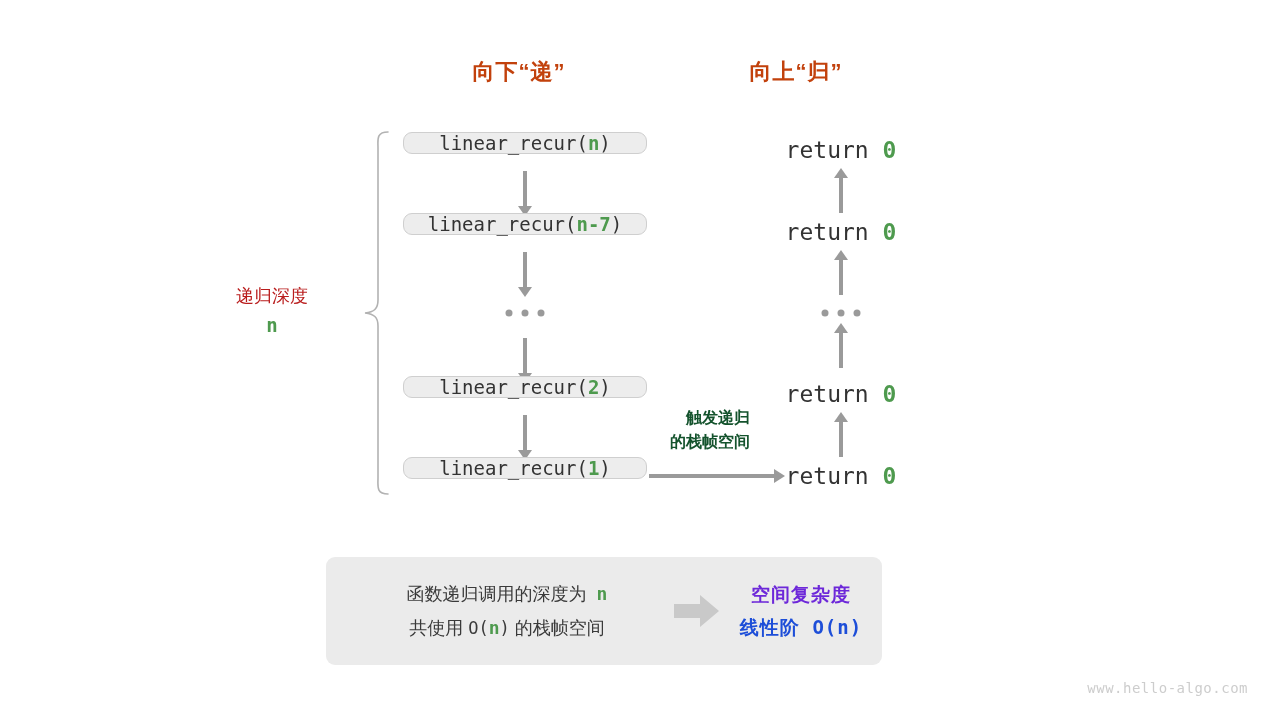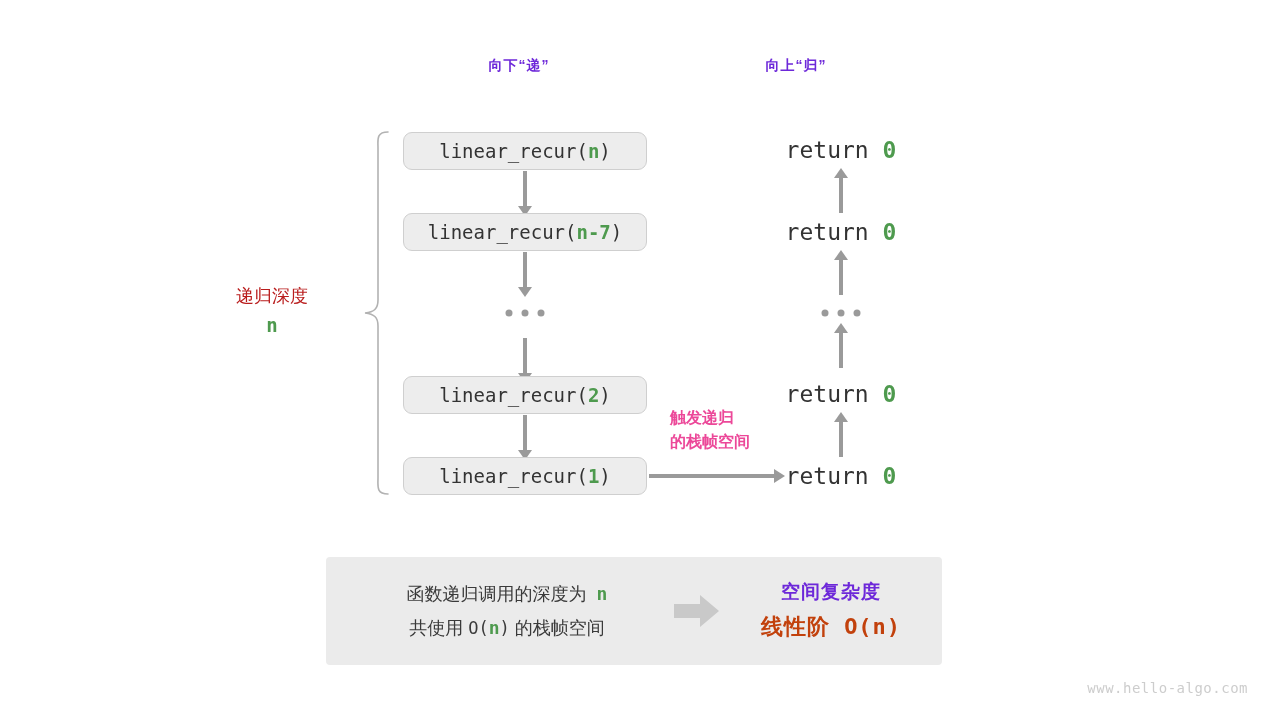--- a/index.html
+++ b/index.html
@@ -18,34 +18,34 @@
 
   .stage {
     position: absolute;
     inset: 0;
   }
 
   
   .col-title {
     position: absolute;
     font-weight: bold;
-    font-size: 14px;
-    color: #6d28d9;
+    font-size: 22px;
+    color: #c2410c;
     letter-spacing: 1px;
     white-space: nowrap;
     text-align: center;
     transform: translateX(-50%);
   }
   #title-down { left: 519px; top: 57px; }
   #title-up   { left: 796px; top: 57px; }
 
   
   .call-box {
     position: absolute;
-    height: 38px;
+    height: 22px;
     background: #ededed;
     border: 1px solid #cfcfcf;
     border-radius: 9px;
     box-sizing: border-box;
     display: flex;
     align-items: center;
     justify-content: center;
     font-family: "DejaVu Sans Mono", "Liberation Mono", monospace;
     font-size: 19px;
     color: #333333;
@@ -149,37 +149,37 @@
     font-family: "DejaVu Sans Mono", "Liberation Mono", monospace;
     display: block;
   }
 
   
   #trigger-note {
     position: absolute;
     left: 710px;
     top: 406px;
     transform: translateX(-50%);
-    text-align: left;
+    text-align: right;
     font-size: 16px;
     font-weight: bold;
-    color: #ec4899;
+    color: #14532d;
     line-height: 1.5;
     white-space: nowrap;
   }
 
   
   #summary {
     position: absolute;
     left: 326px;
     top: 557px;
-    width: 616px;
+    width: 556px;
     height: 108px;
     background: #ebebeb;
-    border-radius: 4px;
+    border-radius: 9px;
     display: flex;
     align-items: center;
     box-sizing: border-box;
   }
   #summary-left {
     flex: 0 0 auto;
     width: 342px;
     text-align: center;
     font-size: 18px;
     color: #3a3a3a;
@@ -212,23 +212,23 @@
   }
   #summary-right .head {
     display: block;
     font-size: 19px;
     font-weight: bold;
     color: #6d28d9;
     letter-spacing: 1px;
   }
   #summary-right .val {
     display: block;
-    font-size: 22px;
-    font-weight: bold;
-    color: #c2410c;
+    font-size: 19px;
+    font-weight: bold;
+    color: #1d4ed8;
     letter-spacing: 1px;
   }
   #summary-right .val .mono {
     font-family: "DejaVu Sans Mono", "Liberation Mono", monospace;
   }
 
   
   #watermark {
     position: absolute;
     right: 32px;

